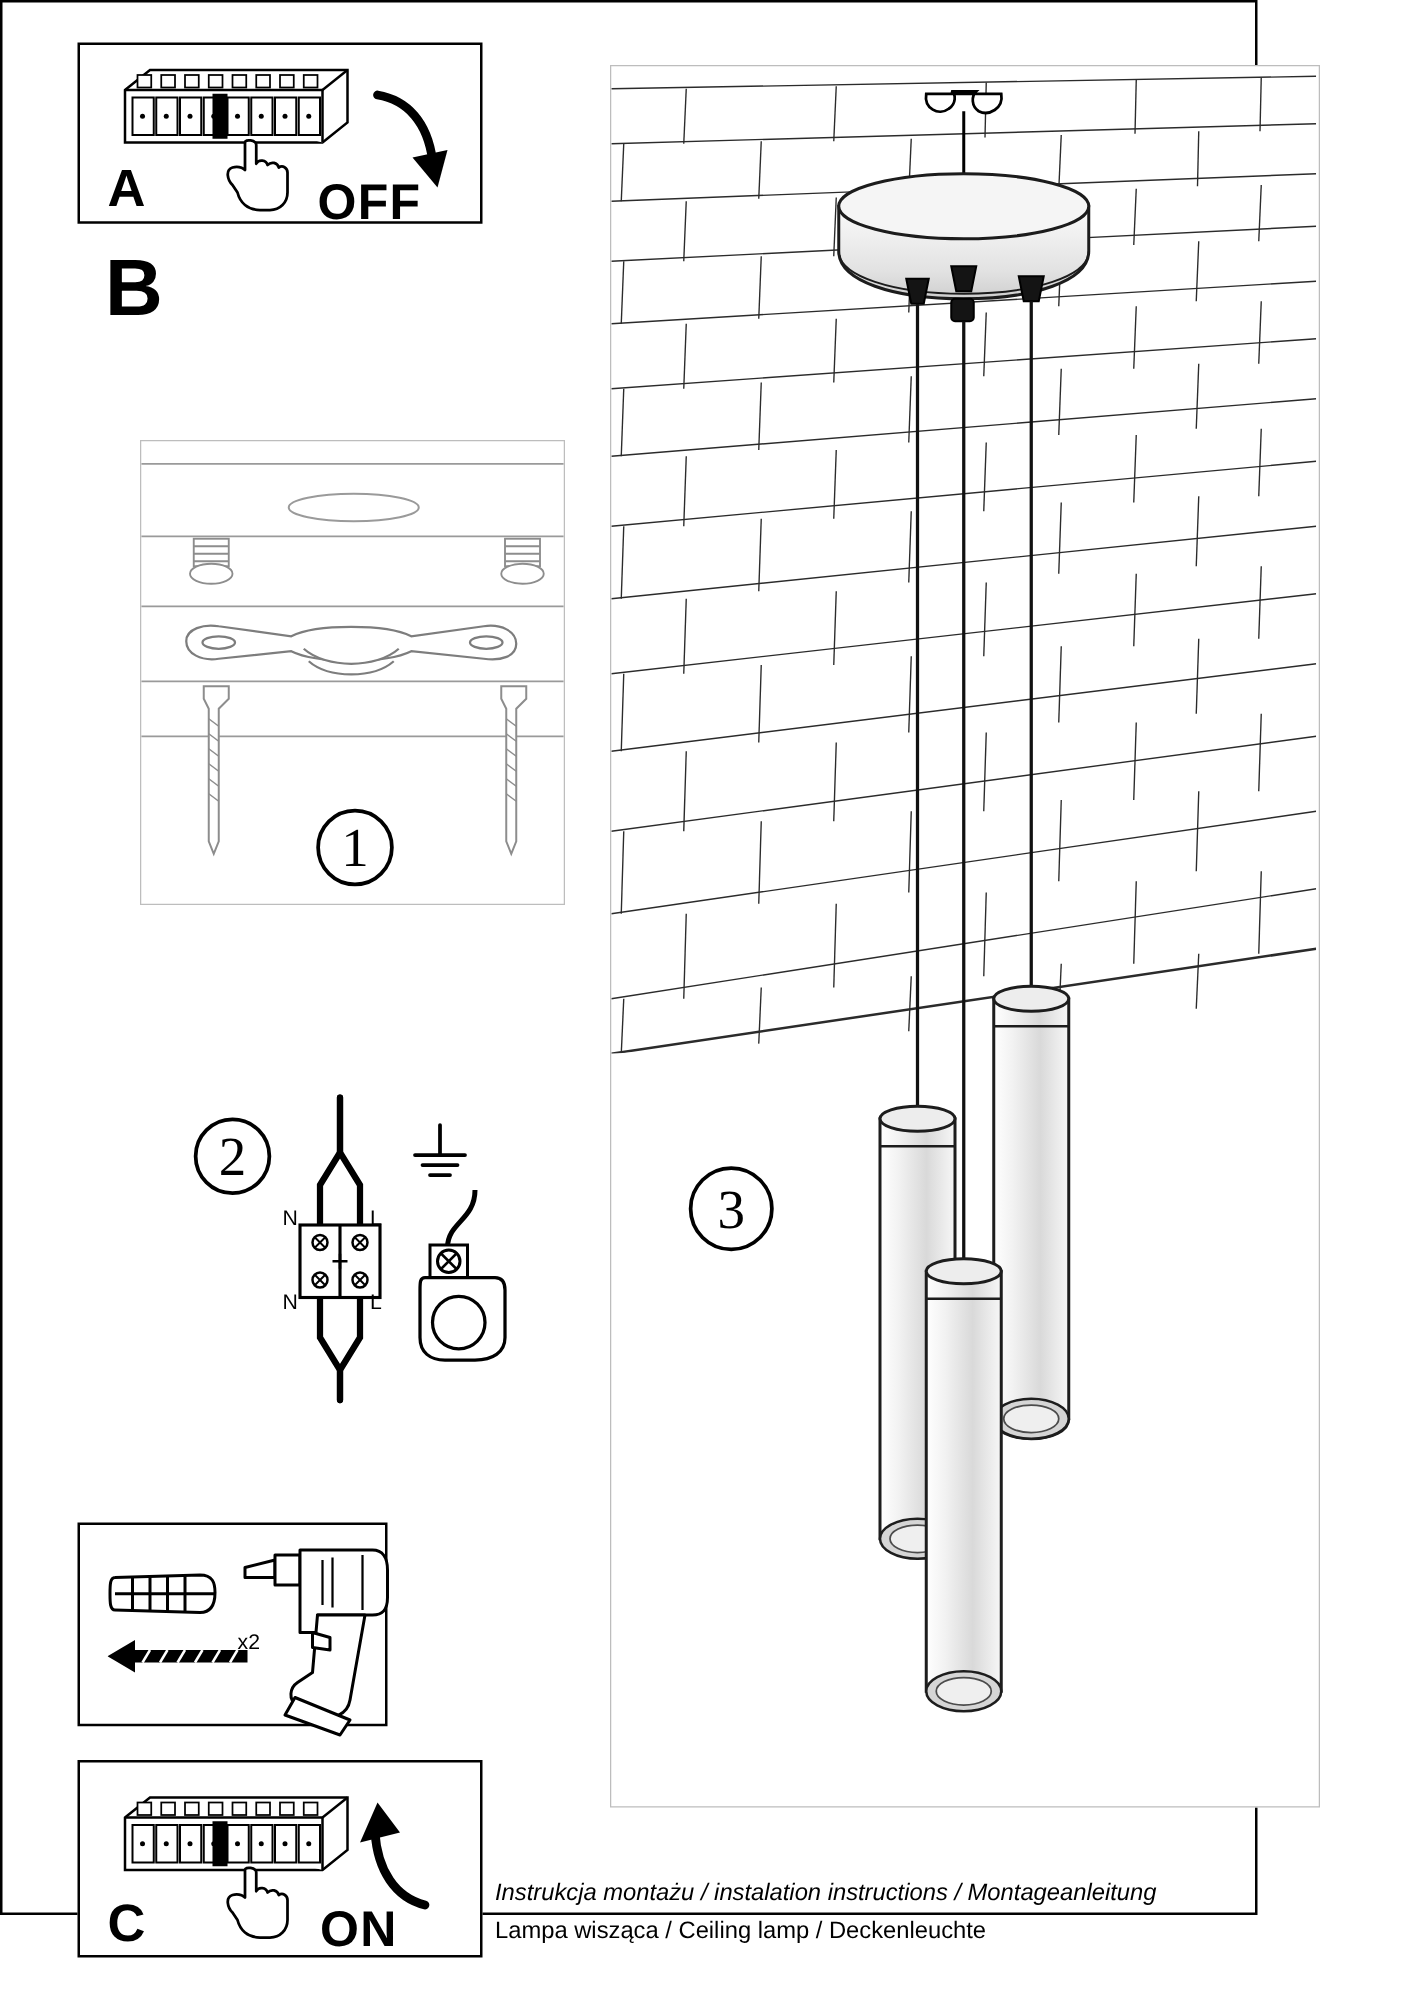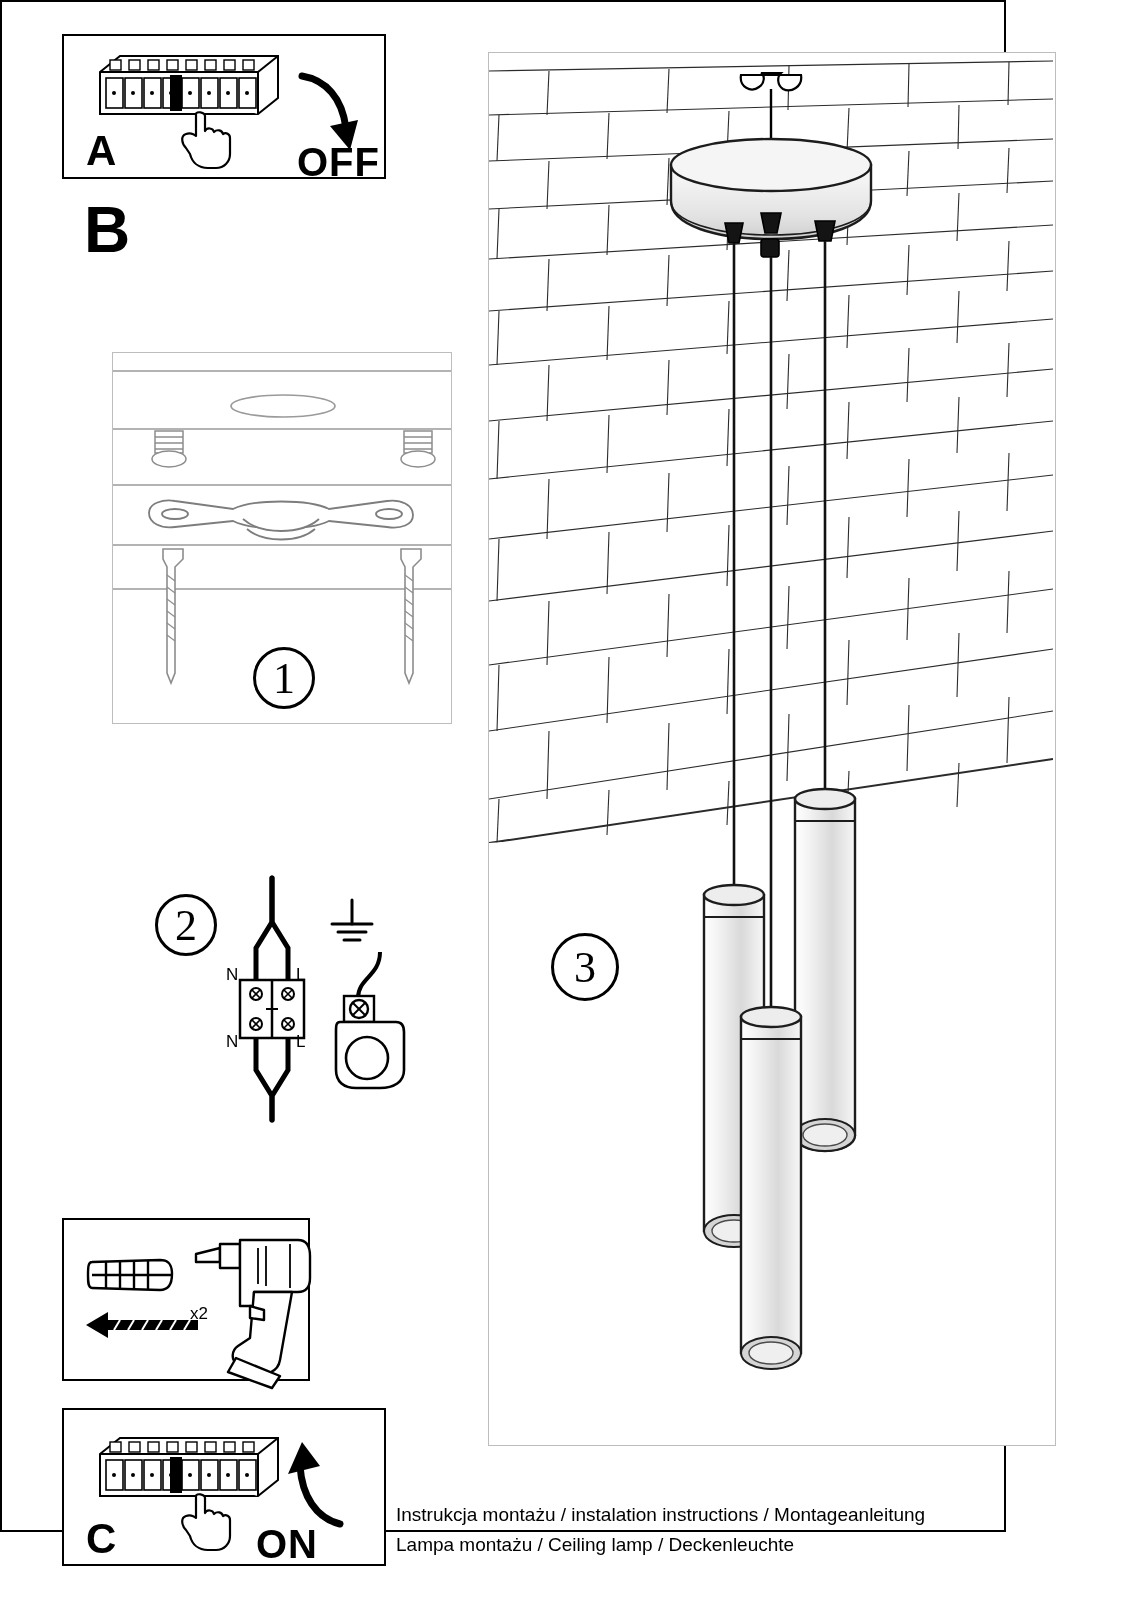--- a/index.html
+++ b/index.html
@@ -159,21 +159,21 @@
         <path d="M24 4 L24 26 C24 26 20 22 14 24 C8 26 10 34 14 38 L18 44 C20 52 26 58 36 58 L44 58 C52 58 58 52 58 44 L58 28 C58 24 54 22 51 24 C50 20 45 19 42 22 C41 18 35 17 33 21 L33 6 C33 2 24 1 24 4 Z"></path>
       </g>
     </svg>
 
     <svg class="svg-abs" style="left:228px; top:34px;" width="68" height="88" viewBox="0 0 68 88">
       <path d="M10 6 C34 10 50 28 54 58" fill="none" stroke="#000" stroke-width="7" stroke-linecap="round"></path>
       <path d="M38 56 L58 80 L66 50 Z" fill="#000"></path>
     </svg>
 
     <div class="step-letter" style="left:22px; top:94px;">A</div>
-    <div class="onoff-text" style="left:190px; top:104px;margin-left:43px;">OFF</div>
+    <div class="onoff-text" style="left:190px; top:104px;">OFF</div>
   </div>
 
   <div class="big-letter" style="left:84px; top:198px;">B</div>
 
   <div class="thin-frame" id="box-1">
     <svg class="svg-abs" style="left:0px; top:0px;" width="338" height="370" viewBox="0 0 338 370">
 
       <g stroke="#9a9a9a" stroke-width="1.4" fill="none">
         <line x1="0" y1="18" x2="338" y2="18"></line>
         <line x1="0" y1="76" x2="338" y2="76"></line>
@@ -567,16 +567,16 @@
         <ellipse cx="282" cy="964" rx="30" ry="10" fill="#ededed"></ellipse>
         <ellipse cx="282" cy="1300" rx="30" ry="16" fill="#d5d5d5" stroke="#1d1d1d" stroke-width="2"></ellipse>
         <ellipse cx="282" cy="1300" rx="22" ry="11" fill="#efefef" stroke="#4b4b4b" stroke-width="1.4"></ellipse>
         <line x1="252" y1="986" x2="312" y2="986" stroke="#1d1d1d" stroke-width="2"></line>
       </g>
     </svg>
 
     <div class="circle-num" style="left:62px; top:880px; width:68px; height:68px;">3</div>
   </div>
 
-  <div class="footer-text" style="left:396px; top:1500px;">Instrukcja montażu / instalation instructions / Montageanleitung</div>
-  <div class="footer-text" style="left:396px; top:1530px;">Lampa montażu / Ceiling lamp / Deckenleuchte</div>
+  <div class="footer-text" style="left:396px; top:1500px;font-style:italic;">Instrukcja montażu / instalation instructions / Montageanleitung</div>
+  <div class="footer-text" style="left:396px; top:1530px;">Lampa wisząca / Ceiling lamp / Deckenleuchte</div>
 
 </div>
 
 </body></html>

